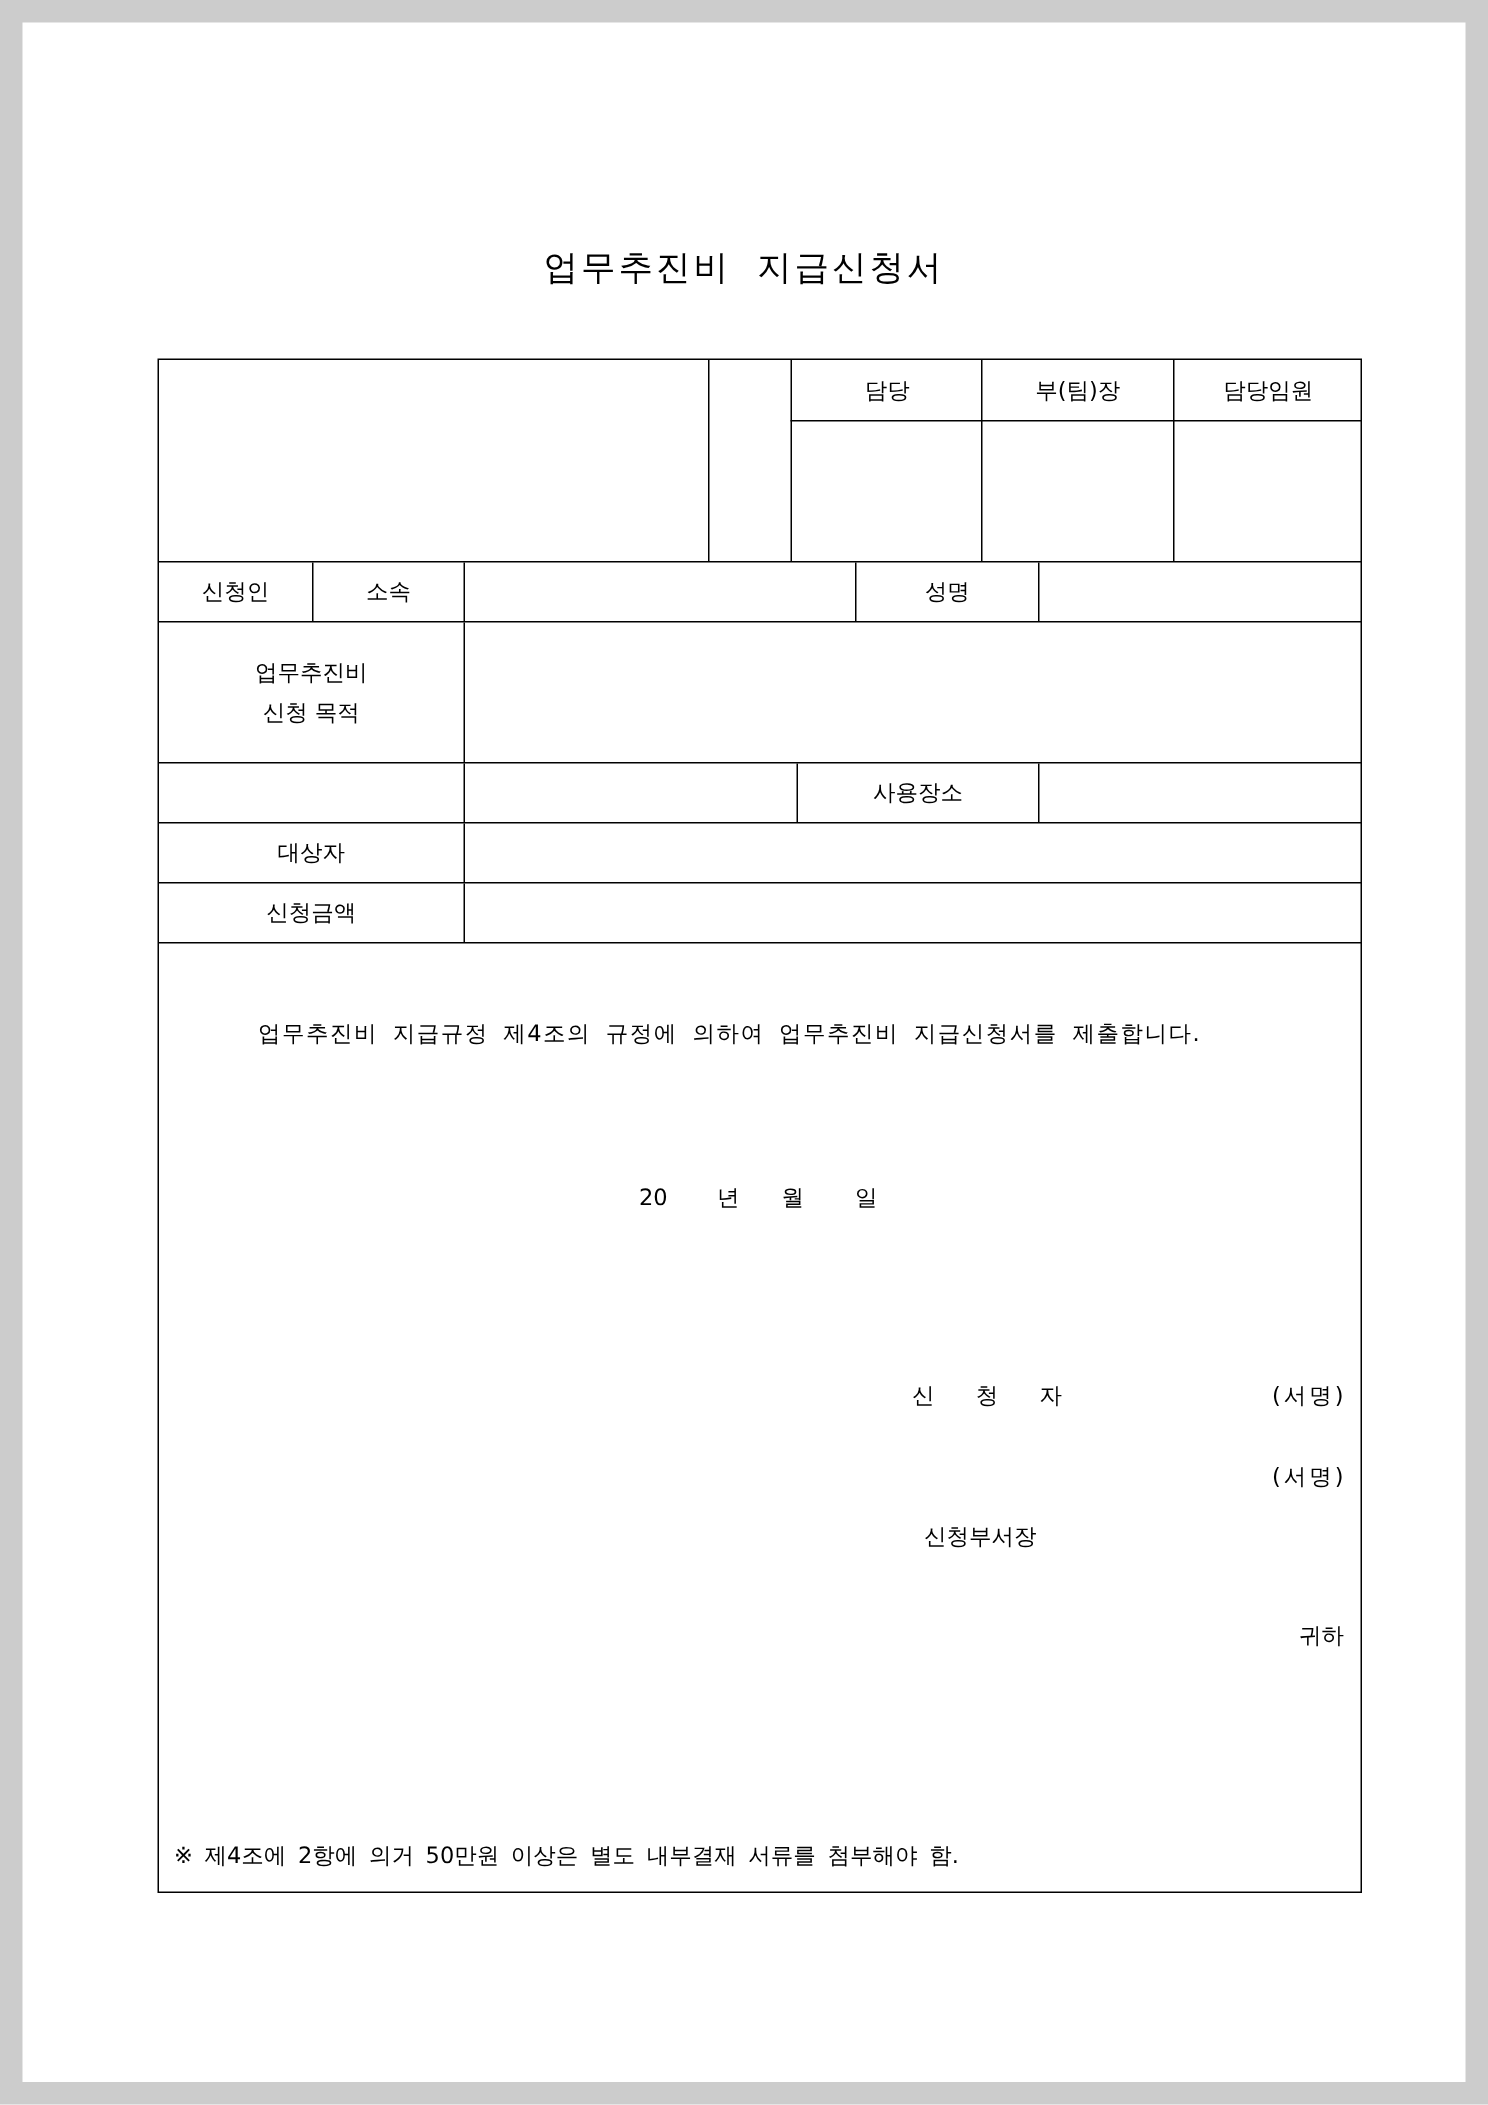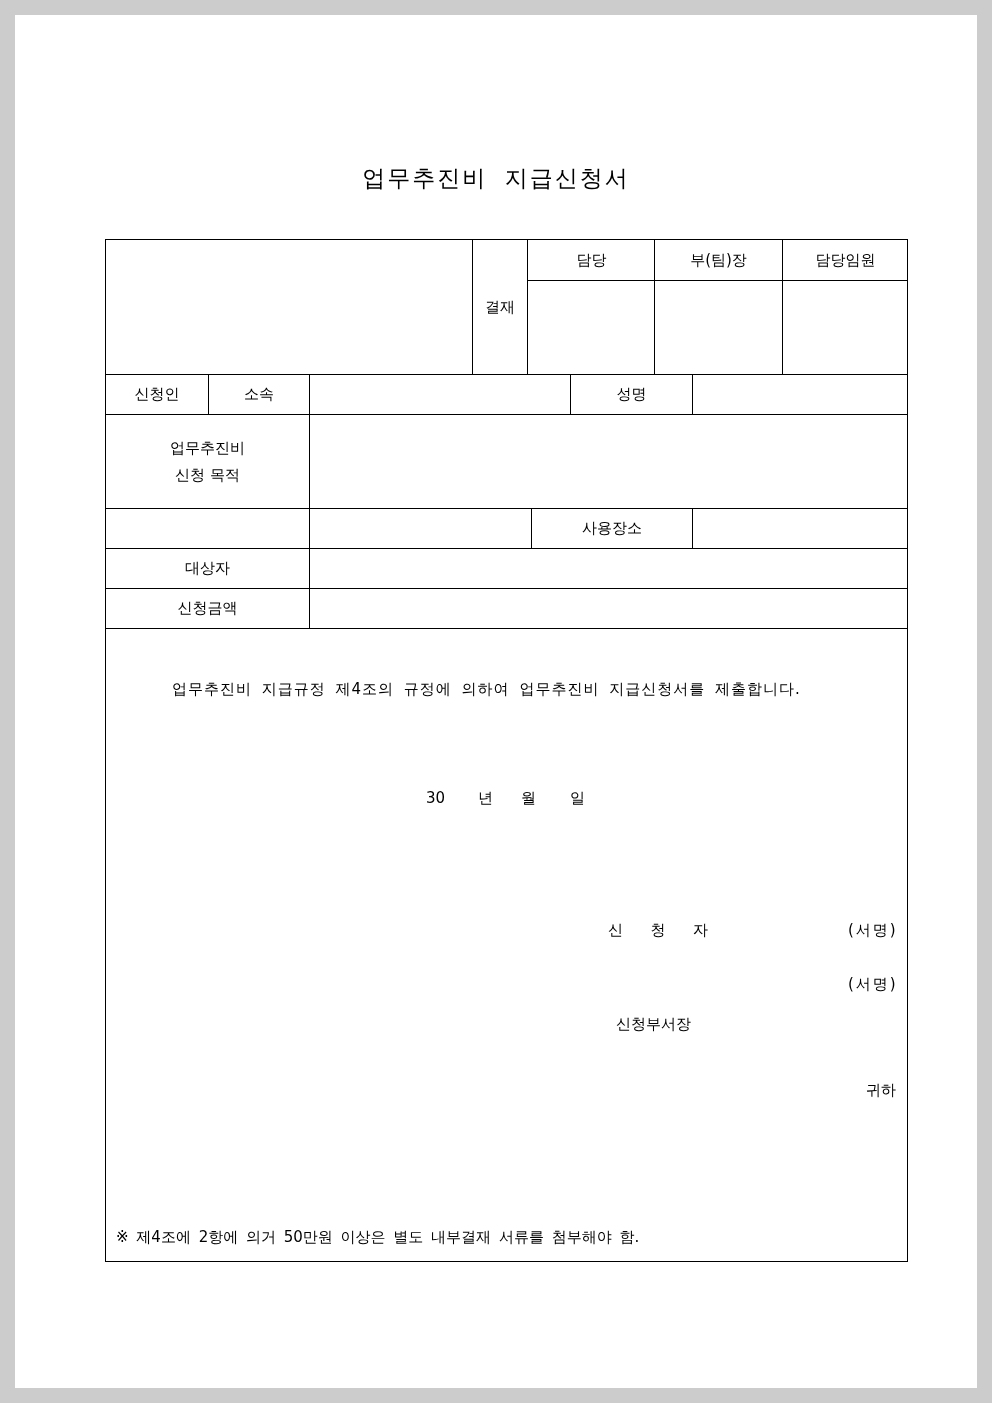--- a/index.html
+++ b/index.html
@@ -51,21 +51,20 @@
 
 <div class="page">
 
   <div class="title">업무추진비 지급신청서</div>
 
   <div class="form">
 
     <div class="cell" style="left:0; top:0; width:366px; height:134px;"></div>
     <div class="vline" style="left:366px; top:0; height:134px;"></div>
 
-    <div class="cell" style="left:367px; top:0; width:54px; height:134px;">결재</div>
     <div class="vline" style="left:421px; top:0; height:134px;"></div>
 
     <div class="cell" style="left:422px; top:0; width:127px; height:40px;">담당</div>
     <div class="vline" style="left:548px; top:0; height:134px;"></div>
     <div class="cell" style="left:549px; top:0; width:127px; height:40px;">부(팀)장</div>
     <div class="vline" style="left:676px; top:0; height:134px;"></div>
     <div class="cell" style="left:677px; top:0; width:125px; height:40px;">담당임원</div>
     <div class="hline" style="left:421px; top:40px; width:381px;"></div>
 
     <div class="cell" style="left:422px; top:41px; width:126px; height:93px;"></div>
@@ -107,21 +106,21 @@
     <div class="hline" style="left:0; top:348px; width:802px;"></div>
 
     <div class="cell" style="left:0; top:349px; width:203px; height:39px;">신청금액</div>
     <div class="vline" style="left:203px; top:349px; height:39px;"></div>
     <div class="cell" style="left:204px; top:349px; width:598px; height:39px;"></div>
     <div class="hline" style="left:0; top:388px; width:802px;"></div>
 
     <div class="txt spaced" style="left:66px; top:440px; word-spacing:4px;">업무추진비 지급규정 제4조의 규정에 의하여 업무추진비 지급신청서를 제출합니다.</div>
 
     <div style="position:absolute; top:549px; left:320px; font-size:15px;">
-      <span style="position:absolute; left:0;">30</span>
+      <span style="position:absolute; left:0;">20</span>
       <span style="position:absolute; left:52px;">년</span>
       <span style="position:absolute; left:95px;">월</span>
       <span style="position:absolute; left:144px;">일</span>
     </div>
 
     <div class="txt" style="left:502px; top:681px; letter-spacing:6px;">신  청  자</div>
     <div class="txt" style="left:742px; top:681px; letter-spacing:2px;">(서명)</div>
 
     <div class="txt" style="left:510px; top:735px;margin-top:40px;">신청부서장</div>
     <div class="txt" style="left:742px; top:735px; letter-spacing:2px;">(서명)</div>

